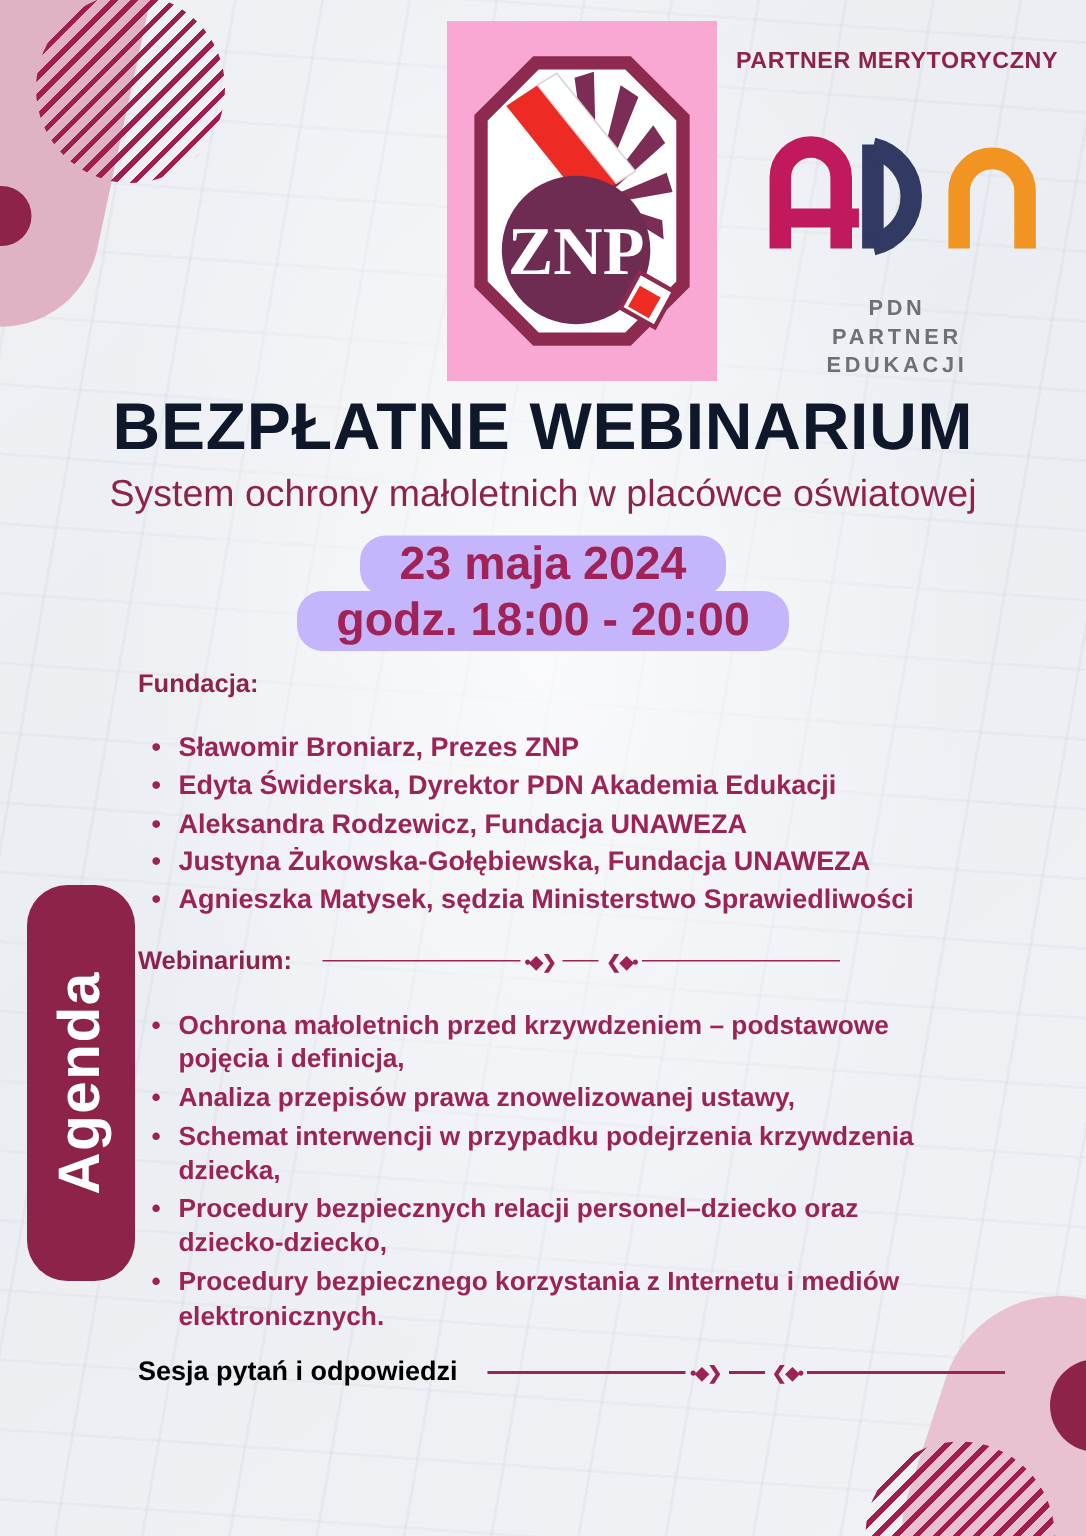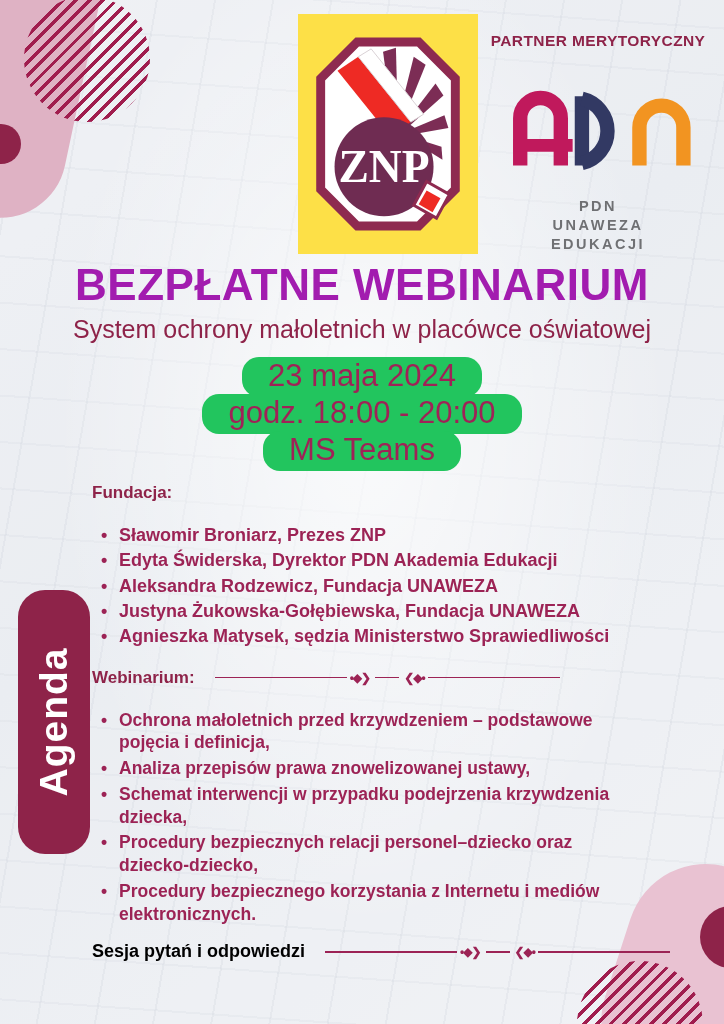--- a/index.html
+++ b/index.html
@@ -31,39 +31,39 @@
             background:repeating-linear-gradient(135deg, #a01d4e 0 3.5px, transparent 3.5px 9.5px); }
   .circle-stripes-tl{ left:24px; top:-4px; width:126px; height:126px; }
   .circle-dark-left{ left:-19px; top:124px; width:40px; height:40px; border-radius:50%; background:#8e2349; }
   .blob-br{ right:-48px; bottom:-78px; width:158px; height:240px; background:#e9c2d2;
             border-radius:79px; transform:rotate(18deg); }
   .circle-dark-br{ left:700px; top:906px; width:62px; height:62px; border-radius:50%; background:#8e2349; }
   .circle-stripes-br{ left:577px; top:961px; width:126px; height:126px; }
 
   
   .header-row{ position:relative; display:flex; padding:14px 6px 0 298px; height:254px; }
-  .znp-card{ width:180px; height:240px; background:#fde047; display:flex;
+  .znp-card{ width:180px; height:240px; background:#f9a8d4; display:flex;
              align-items:center; justify-content:center; }
   .partner-col{ flex:1; display:flex; flex-direction:column; align-items:center; padding-top:18px;justify-content:space-between; }
   .partner-label{ font-size:15.5px; font-weight:bold; color:#8e2349; letter-spacing:.4px; white-space:nowrap; }
   .adn-logo{ margin-top:16px; }
   .adn-sub{ margin-top:6px; text-align:center; color:#6f7073; font-weight:bold;
             font-size:14.5px; letter-spacing:2.5px; line-height:1.32; }
   .sr-only{ position:absolute; width:1px; height:1px; overflow:hidden; clip:rect(0 0 0 0); }
 
   
-  .title{ position:relative; margin-top:6px; text-align:center; color:#a21caf;
+  .title{ position:relative; margin-top:6px; text-align:center; color:#0f172a;
           font-size:44px; font-weight:bold; letter-spacing:.5px; }
   .subtitle{ position:relative; margin-top:5px; text-align:center; color:#8e2349;
              font-size:25px; font-weight:normal; }
 
   
   .event-box{ position:relative; margin-top:16px; display:flex; flex-direction:column;
               align-items:center; }
-  .event-line{ background:#22c55e; color:#a02257; font-weight:normal; font-size:31px;
+  .event-line{ background:#c4b5fd; color:#a02257; font-weight:bold; font-size:31px;
                padding:1px 26px 3px; border-radius:17px; margin-top:-3px; white-space:nowrap; }
 
   
   .section-label{ position:relative; margin:12px 0 0 92px; color:#8e2349;
                   font-size:17px; font-weight:bold; }
   ul.maroon-list{ position:relative; list-style:none; margin:21px 30px 0 92px; }
   ul.maroon-list li{ position:relative; padding-left:27px; color:#9c2355; font-weight:bold;
                      font-size:18px; line-height:1.24; margin-bottom:3px; white-space:pre-line; }
   ul.maroon-list li::before{ content:"•"; position:absolute; left:9px; top:0; }
   ul.webinar-list li{ font-size:17.5px; line-height:1.3; margin-bottom:3px; }
@@ -133,33 +133,32 @@
 
           <path d="M91,10 V92" stroke="#323963" stroke-width="17"></path>
           <path d="M91,13 a39,39 0 0 1 0,76" stroke="#323963" stroke-width="17"></path>
 
           <path d="M159,92 V47 a26,26 0 0 1 52,0 V92" stroke="#f29421" stroke-width="17"></path>
         </g>
       </svg>
       <span class="sr-only">ADN</span>
       <div class="adn-sub">
         <div>PDN</div>
-        <div>UNAWEZA</div>
+        <div>PARTNER</div>
         <div>EDUKACJI</div>
       </div>
     </div>
   </div>
 
   <h1 class="title">BEZPŁATNE WEBINARIUM</h1>
   <h2 class="subtitle">System ochrony małoletnich w placówce oświatowej</h2>
 
   <div class="event-box">
     <span class="event-line">23 maja 2024</span>
     <span class="event-line">godz. 18:00 - 20:00</span>
-    <span class="event-line">MS Teams</span>
   </div>
 
   <div class="section-label">Fundacja:</div>
   <ul class="maroon-list">
     <li>Sławomir Broniarz, Prezes ZNP</li>
     <li>Edyta Świderska, Dyrektor PDN Akademia Edukacji</li>
     <li>Aleksandra Rodzewicz, Fundacja UNAWEZA</li>
     <li>Justyna Żukowska-Gołębiewska, Fundacja UNAWEZA</li>
     <li>Agnieszka Matysek, sędzia Ministerstwo Sprawiedliwości</li>
   </ul>

